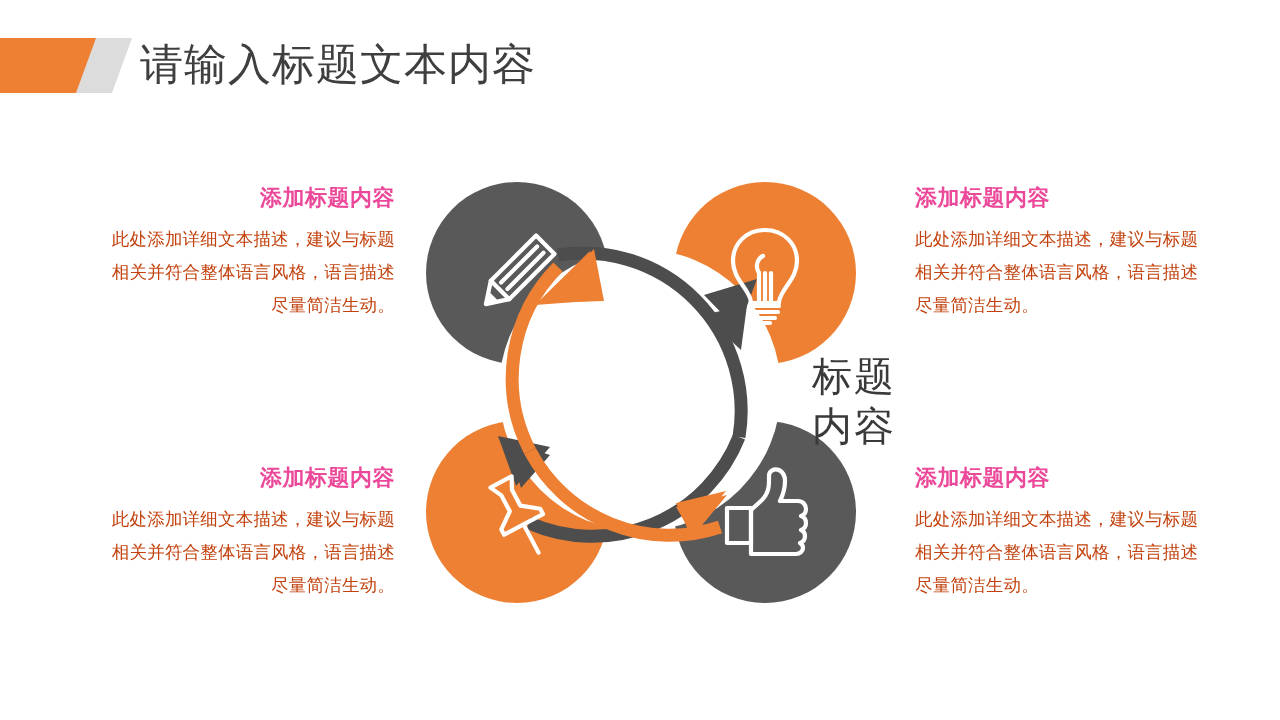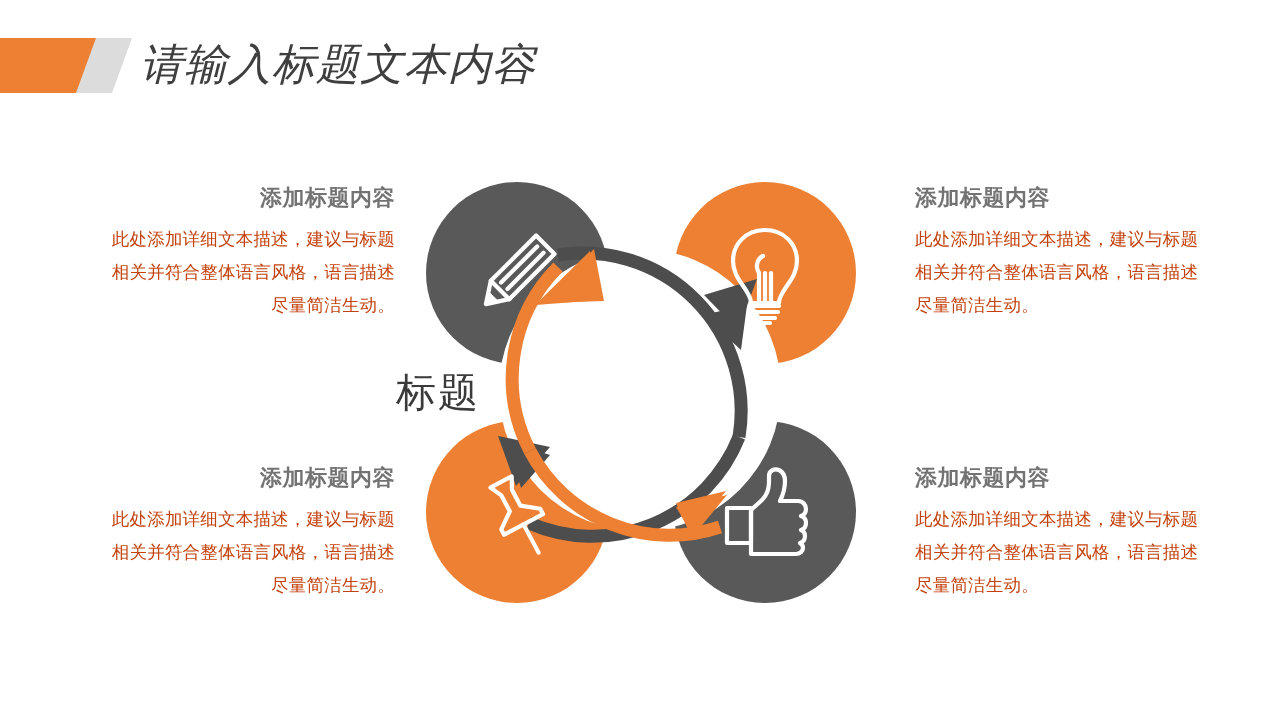--- a/index.html
+++ b/index.html
@@ -16,21 +16,20 @@
     -webkit-font-smoothing: antialiased;
   }
 
   
   .header {
     position: absolute;
     left: 0;
     top: 0;
     width: 1280px;
     height: 130px;
-    font-style: italic;
   }
   .header-bar-orange {
     position: absolute;
     left: -10px;
     top: 38px;
     width: 120px;
     height: 55px;
     background: #ED8033;
     transform: skewX(-20deg);
   }
@@ -56,21 +55,21 @@
   }
 
   
   .text-block {
     position: absolute;
     width: 290px;
   }
   .tb-heading {
     font-size: 22px;
     font-weight: bold;
-    color: #737373;
+    color: #ec4899;
     letter-spacing: 0.5px;
     margin-bottom: 10px;
     line-height: 30px;
   }
   .tb-body {
     font-size: 17.5px;
     line-height: 33px;
     color: #c2410c;
     letter-spacing: 0.2px;
   }
@@ -88,28 +87,27 @@
     left: 390px;
     top: 155px;
     width: 500px;
     height: 470px;
   }
   .diagram svg { display: block; }
 
   .center-label {
     position: absolute;
     left: 390px;
-    top: 152px;
+    top: 160px;
     width: 500px;
     height: 470px;
     display: flex;
     align-items: center;
-    justify-content: flex-start;
+    justify-content: flex-end;
     pointer-events: none;
-    font-family: Liberation Serif, serif;
   }
   .center-label-inner {
     text-align: center;
     font-size: 40px;
     line-height: 50px;
     color: #3A3A3A;
     letter-spacing: 2px;
     transform: translate(6px, 6px);
   }
 </style>
@@ -224,20 +222,21 @@
                  C 38 39 35 42 31 42
                  L -14 42 Z"></path>
       </g>
     </g>
   </svg>
 </div>
 
 <div class="center-label">
   <div class="center-label-inner">
     <div>标题</div>
+    <div>内容</div>
   </div>
 </div>
 
 <div class="text-block align-right" id="block-tl">
   <div class="tb-heading">添加标题内容</div>
   <div class="tb-body">此处添加详细文本描述，建议与标题相关并符合整体语言风格，语言描述尽量简洁生动。</div>
 </div>
 
 <div class="text-block align-left" id="block-tr">
   <div class="tb-heading">添加标题内容</div>

